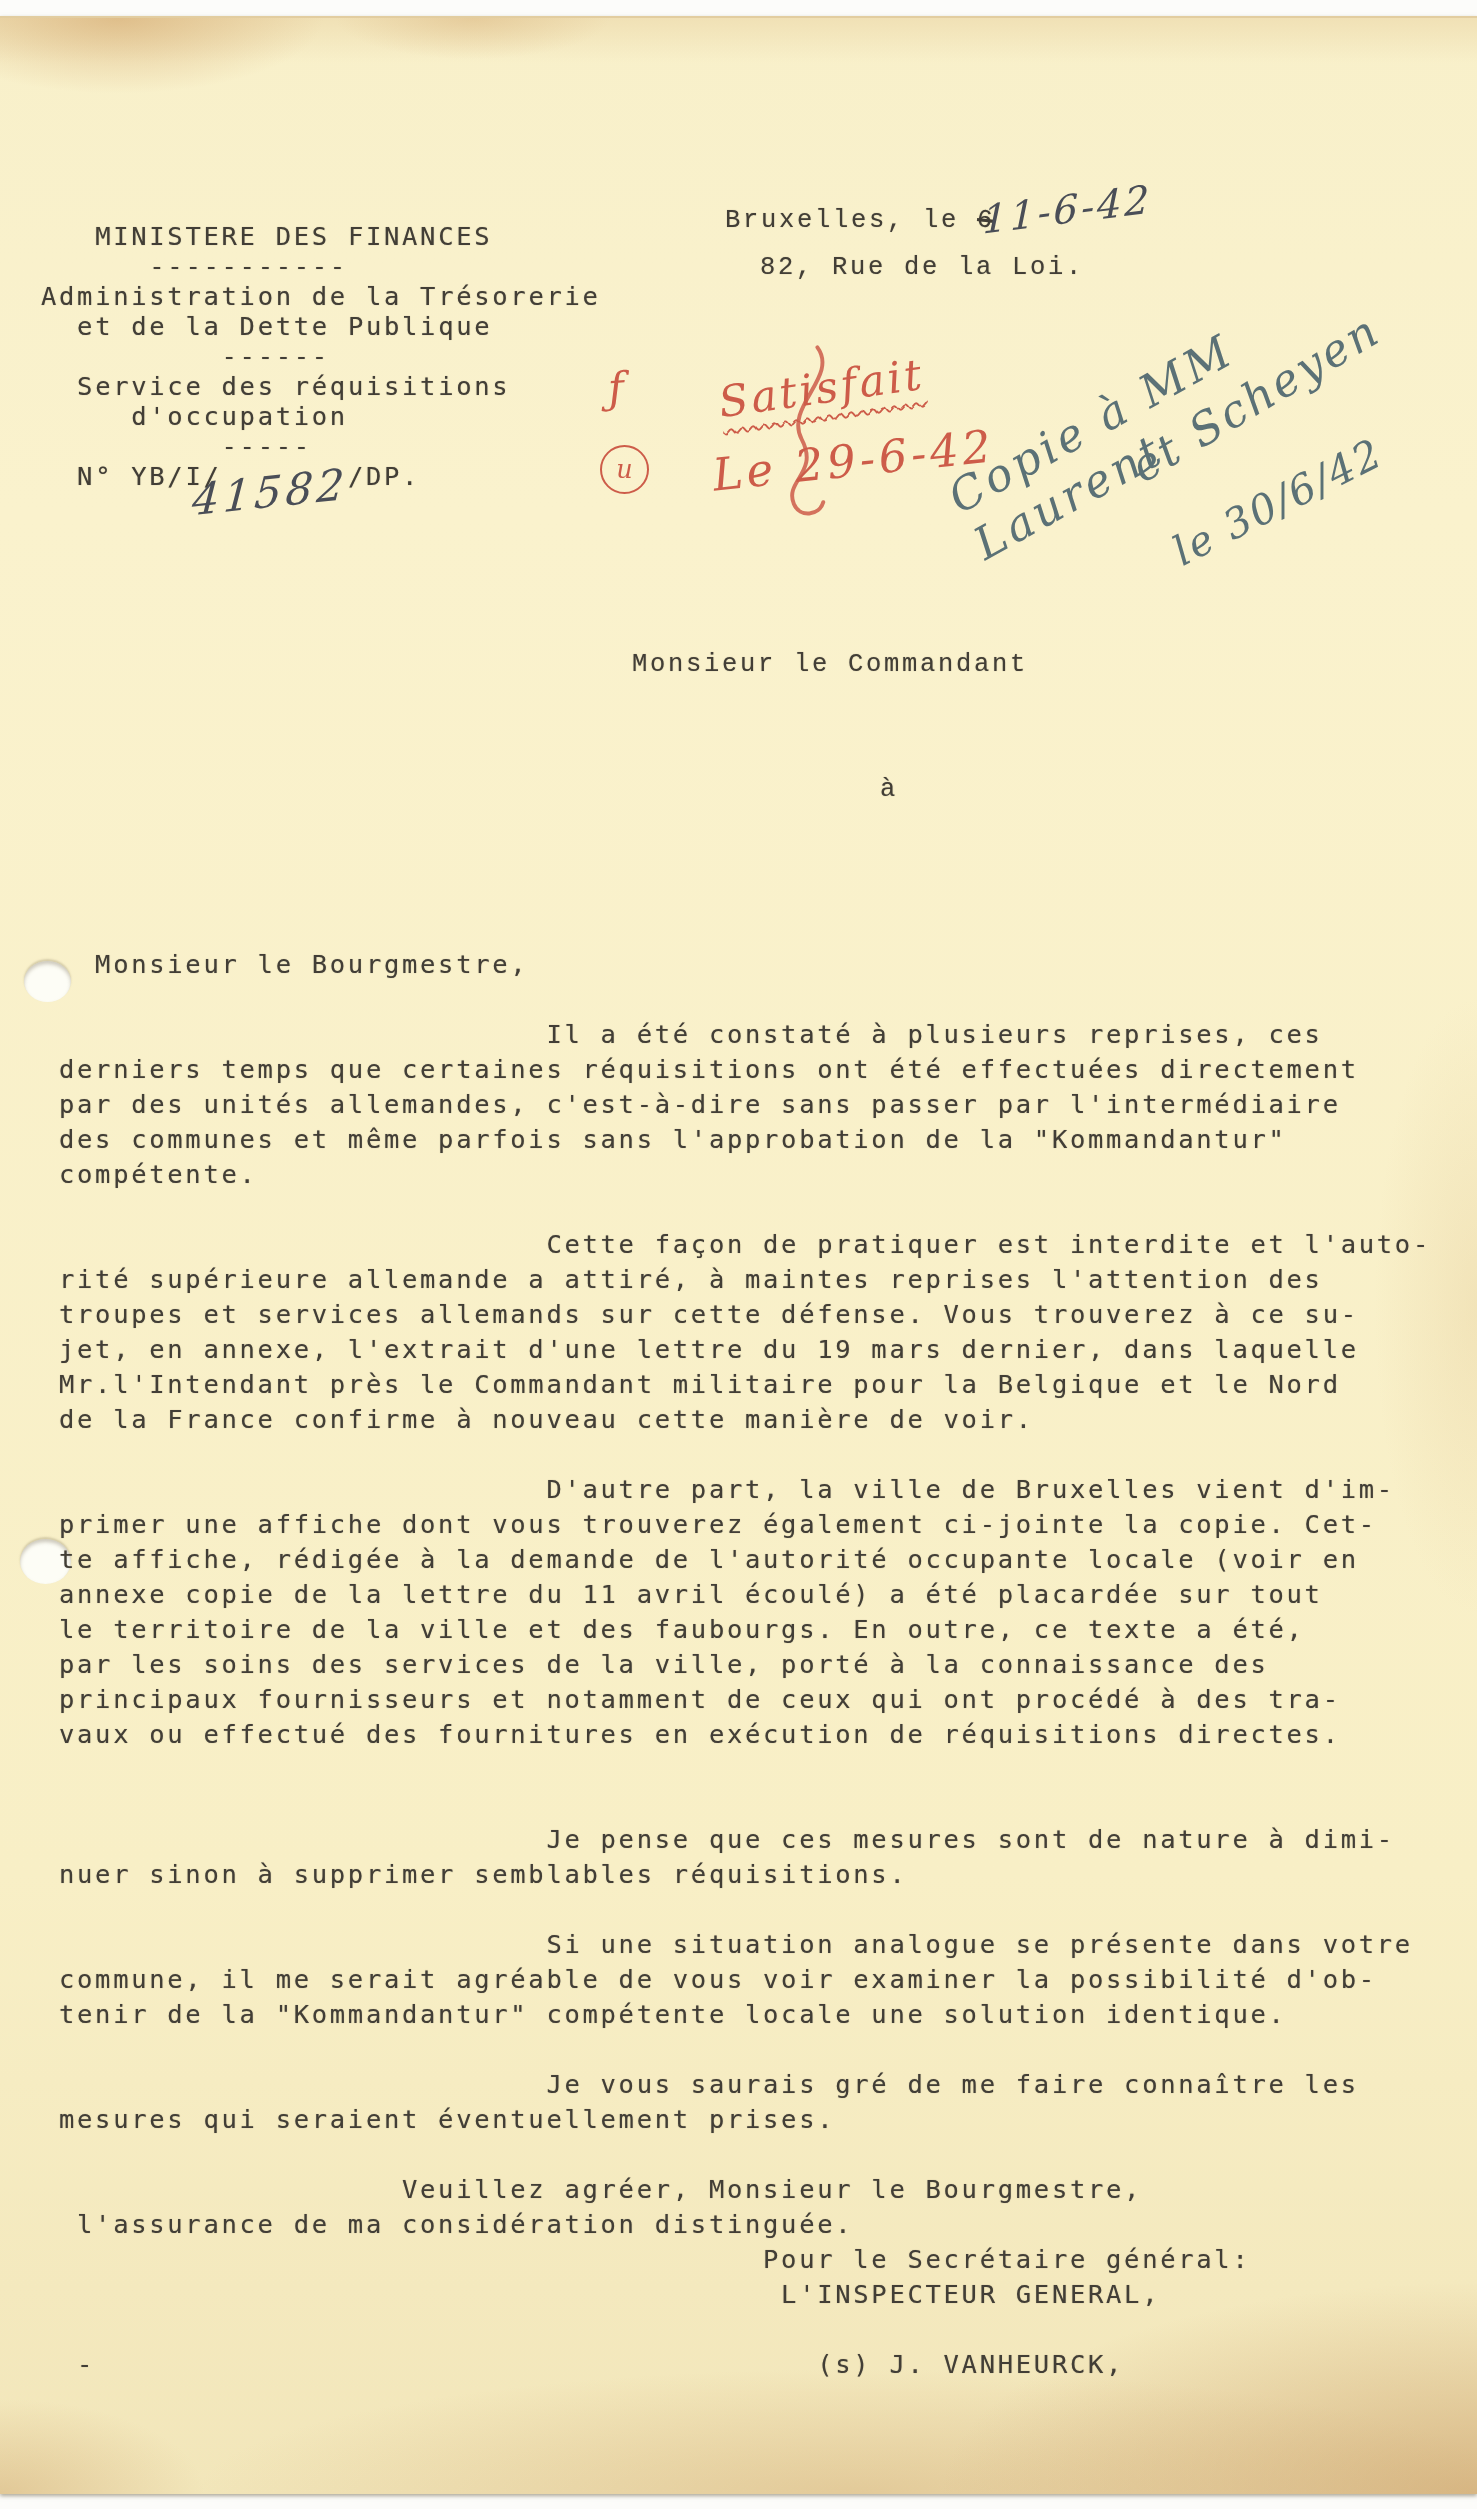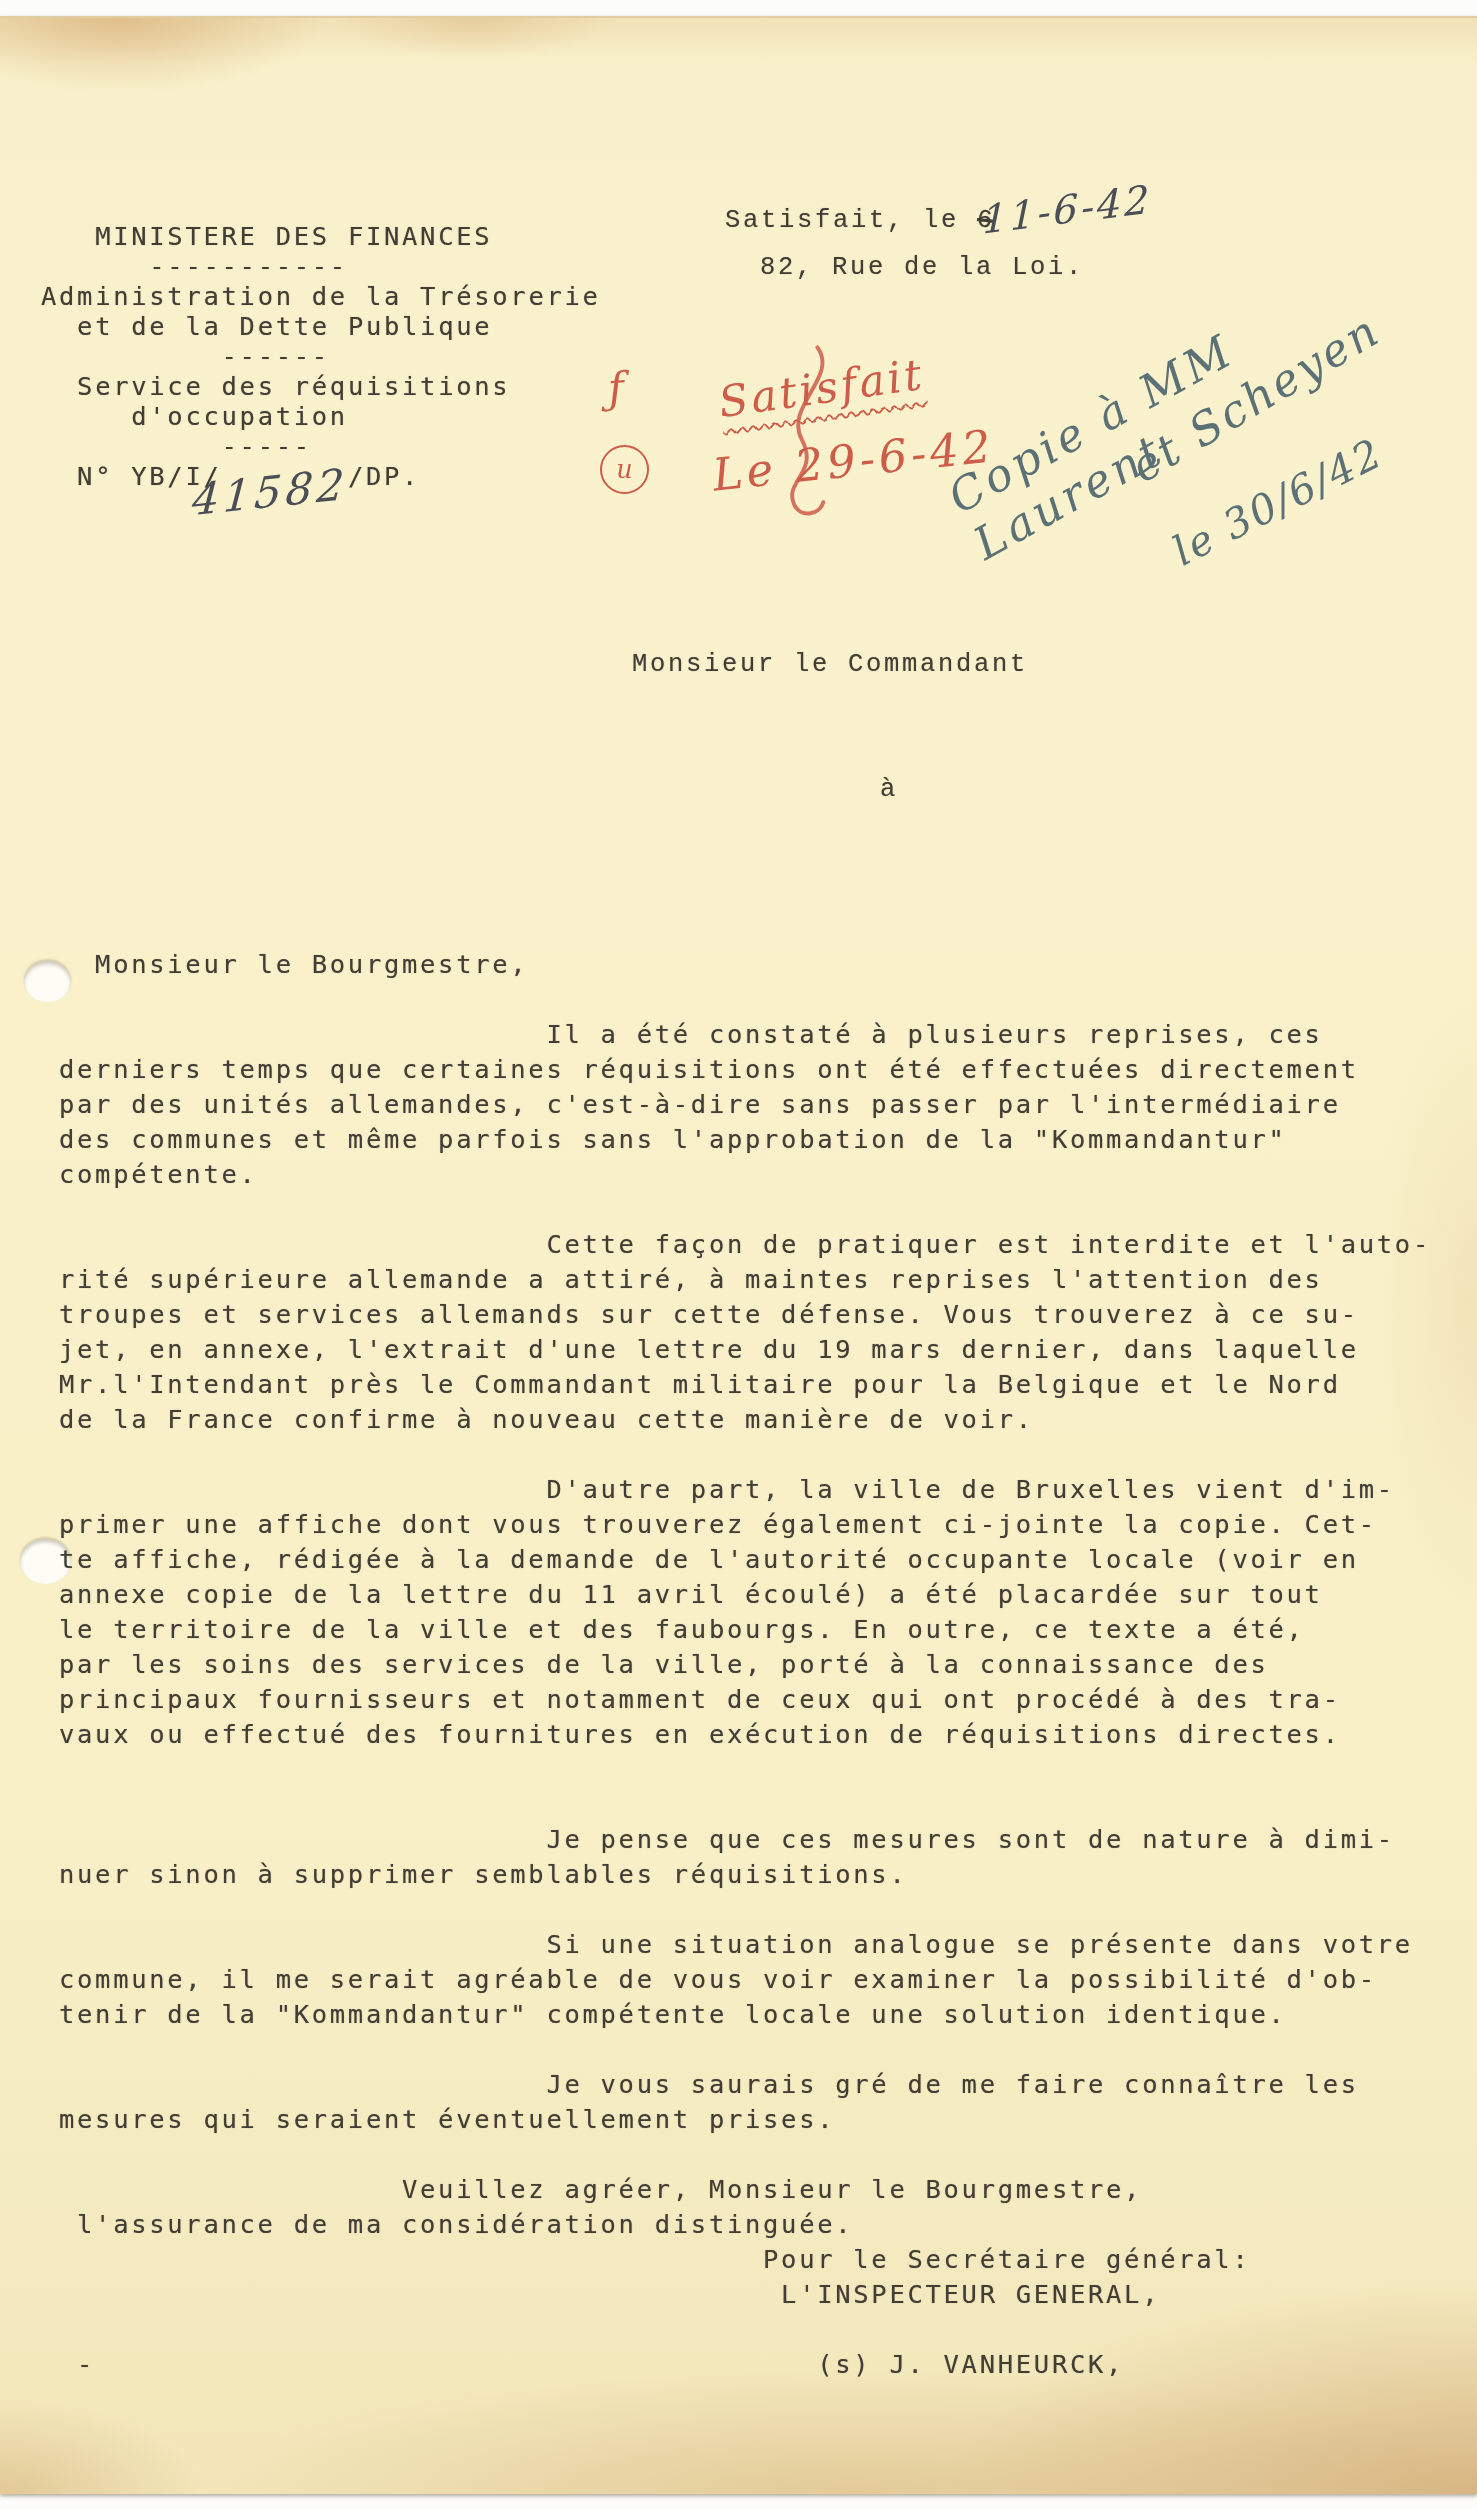--- a/index.html
+++ b/index.html
@@ -68,21 +68,21 @@
 Administration de la Trésorerie
   et de la Dette Publique
           ------
   Service des réquisitions
      d'occupation
           -----
   N° YB/I/       /DP.</pre>
 
     <div class="hand refnum">41582</div>
 
-    <div class="typed dateline1"><span>Satisfait, le</span> <span class="struck">6</span></div>
+    <div class="typed dateline1"><span>Bruxelles, le</span> <span class="struck">6</span></div>
     <div class="hand handdate">11-6-42</div>
     <div class="typed dateline2">82, Rue de la Loi.</div>
 
     <div class="red redmark">ƒ</div>
     <div class="red satisfait">Satisfait</div>
     <div class="red reddate">Le 29-6-42</div>
     <div class="red circled">
         <span>u</span>
       </div>
     <svg class="paraph-svg" width="1477" height="2509" viewBox="0 0 1507 2560">

